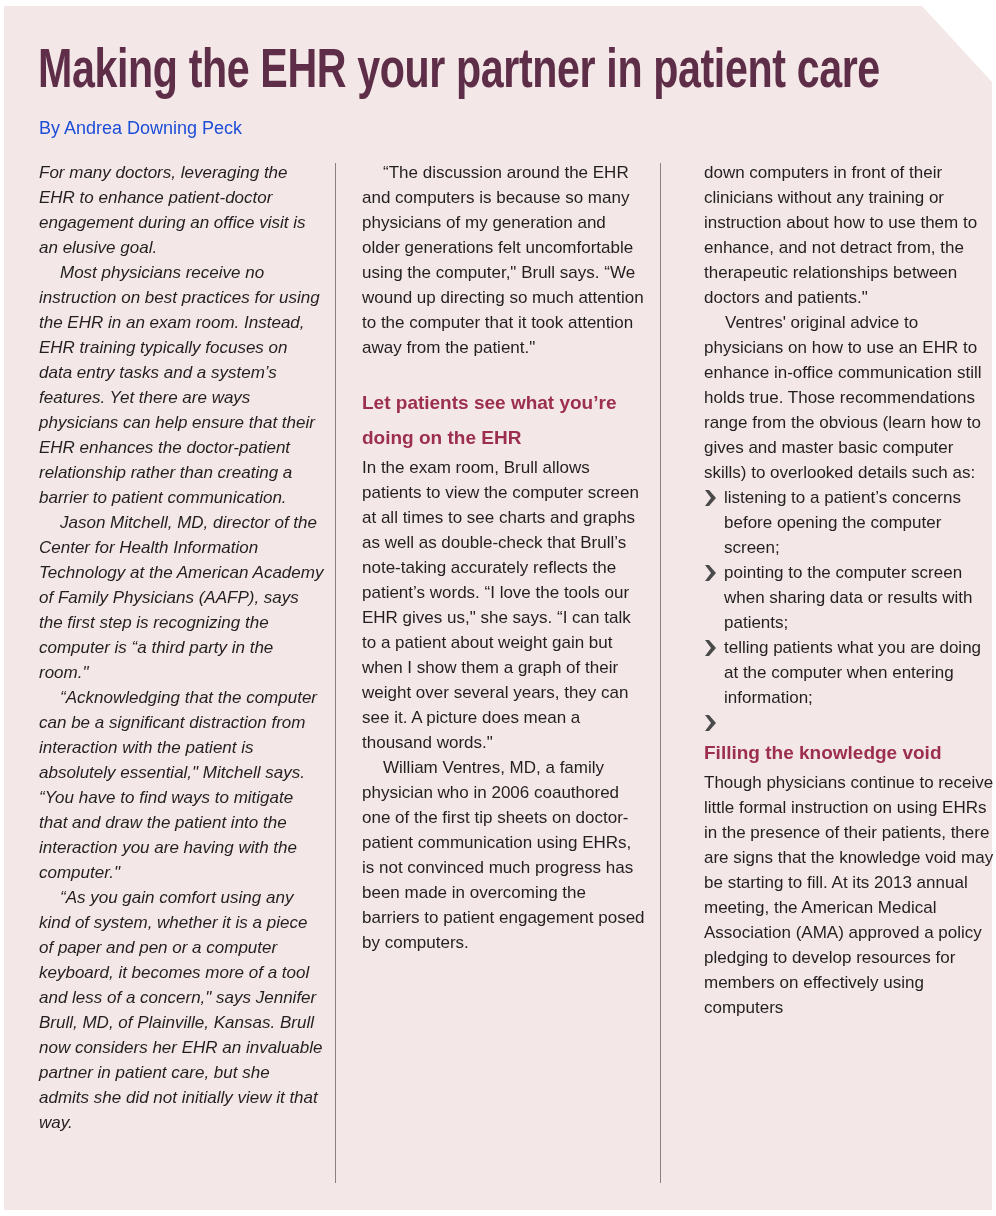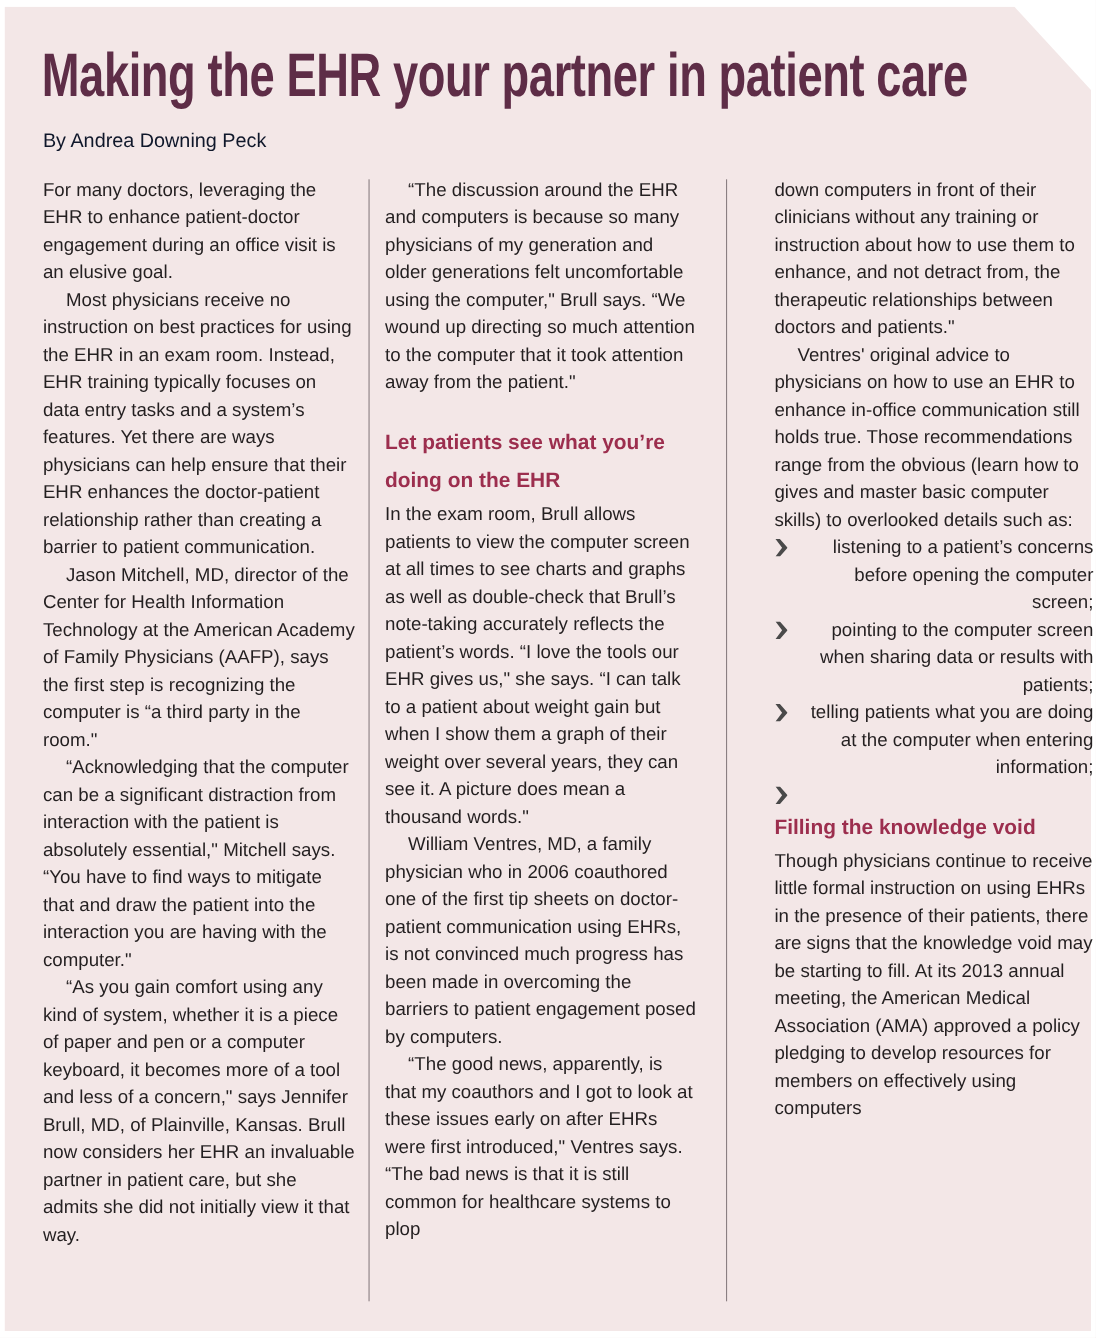--- a/index.html
+++ b/index.html
@@ -12,40 +12,40 @@
   .title {
     position: absolute; left: 38px; top: 36px; margin: 0;
     font-family: "Liberation Sans", sans-serif; font-weight: bold;
     font-size: 56px; line-height: 64px; color: #5e2d47;
     transform: scaleX(0.735); transform-origin: left top;
     white-space: nowrap; letter-spacing: -0.5px;
   }
   .byline {
     position: absolute; left: 39px; top: 116px;
     font-family: "Liberation Sans", sans-serif; font-size: 18px; line-height: 24px;
-    color: #0f172a;
+    color: #1d4ed8;
   }
   .col {
     position: absolute; top: 160px; height: 1030px;
     font-family: "Liberation Sans", sans-serif; font-size: 17px; line-height: 25px;
     color: #231f20;
   }
-  .col1 { left: 39px; width: 285px; }
-  .col2 { left: 350px; width: 285px; }
+  .col1 { left: 39px; width: 285px; font-style: italic; }
+  .col2 { left: 362px; width: 285px; }
   .col3 { left: 704px; width: 290px; }
   .rule { position: absolute; top: 163px; height: 1020px; width: 1px; background: #8a7f82; }
   .rule1 { left: 335px; }
   .rule2 { left: 660px; }
   p { margin: 0; }
   p.indent { text-indent: 21px; }
   h2.sub {
     margin: 25px 0 0 0; font-family: "Liberation Sans", sans-serif; font-weight: bold;
     font-size: 19px; line-height: 35px; color: #9c2e4e;
   }
-  ul.bullets { list-style: none; margin: 0; padding: 0; text-align: right; }
+  ul.bullets { list-style: none; margin: 0; padding: 0; }
   ul.bullets li { position: relative; padding-left: 20px; }
   .chev {
     position: absolute; left: 0; top: 5px; width: 12px; height: 16px;
   }
 </style>
 </head>
 <body>
 
 <div class="panel"></div>
 
@@ -61,21 +61,20 @@
   <p class="indent">Jason Mitchell, MD, director of the Center for Health Information Technology at the American Academy of Family Physicians (AAFP), says the first step is recognizing the computer is “a third party in the room."</p>
   <p class="indent">“Acknowledging that the computer can be a significant distraction from interaction with the patient is absolutely essential," Mitchell says. “You have to find ways to mitigate that and draw the patient into the interaction you are having with the computer."</p>
   <p class="indent">“As you gain comfort using any kind of system, whether it is a piece of paper and pen or a computer keyboard, it becomes more of a tool and less of a concern," says Jennifer Brull, MD, of Plainville, Kansas. Brull now considers her EHR an invaluable partner in patient care, but she admits she did not initially view it that way.</p>
 </div>
 
 <div class="col col2">
   <p class="indent">“The discussion around the EHR and computers is because so many physicians of my generation and older generations felt uncomfortable using the computer," Brull says. “We wound up directing so much attention to the computer that it took attention away from the patient."</p>
   <h2 class="sub">Let patients see what you’re doing on the EHR</h2>
   <p>In the exam room, Brull allows patients to view the computer screen at all times to see charts and graphs as well as double-check that Brull’s note-taking accurately reflects the patient’s words. “I love the tools our EHR gives us," she says. “I can talk to a patient about weight gain but when I show them a graph of their weight over several years, they can see it. A picture does mean a thousand words."</p>
   <p class="indent">William Ventres, MD, a family physician who in 2006 coauthored one of the first tip sheets on doctor-patient communication using EHRs, is not convinced much progress has been made in overcoming the barriers to patient engagement posed by computers.</p>
-  <p class="indent">“The good news, apparently, is that my coauthors and I got to look at these issues early on after EHRs were first introduced," Ventres says. “The bad news is that it is still common for healthcare systems to plop</p>
 </div>
 
 <div class="col col3">
   <p>down computers in front of their clinicians without any training or instruction about how to use them to enhance, and not detract from, the therapeutic relationships between doctors and patients."</p>
   <p class="indent">Ventres' original advice to physicians on how to use an EHR to enhance in-office communication still holds true. Those recommendations range from the obvious (learn how to gives and master basic computer skills) to overlooked details such as:</p>
   <ul class="bullets">
     <li>
       <svg class="chev" viewBox="0 0 12 16">
           <path d="M1 0 L5 0 L12 8 L5 16 L1 16 L7 8 Z" fill="#4a4a4a"></path>
         </svg>

